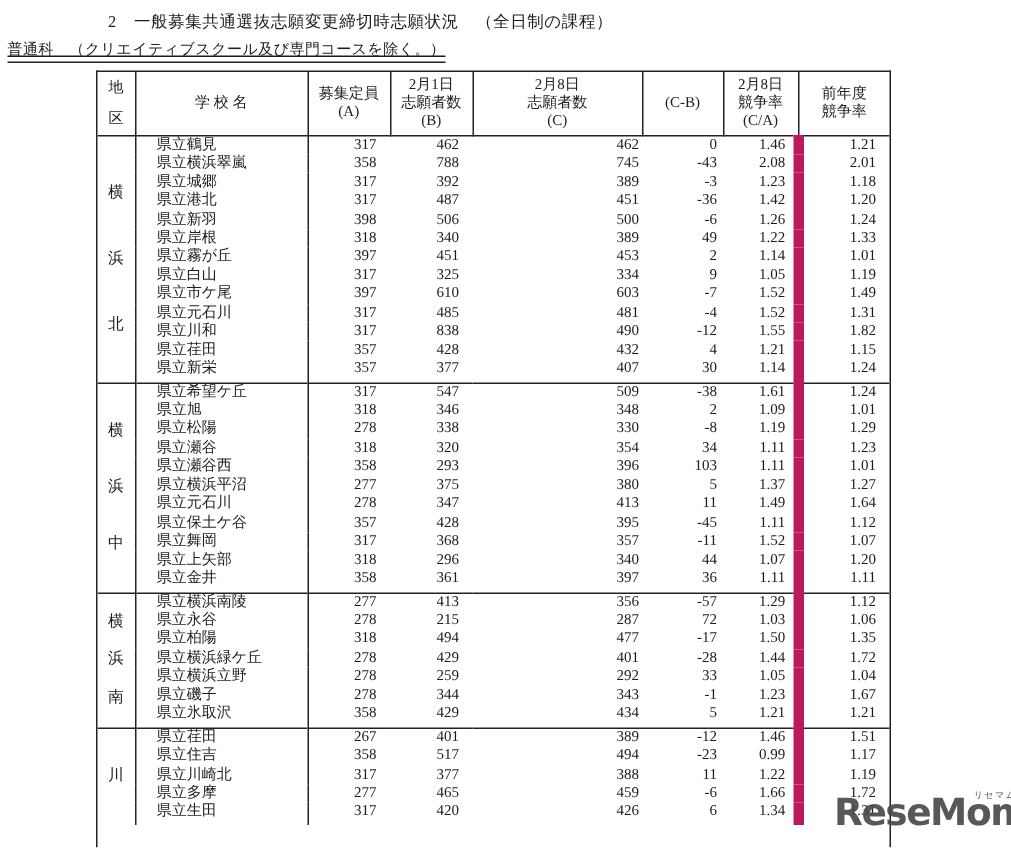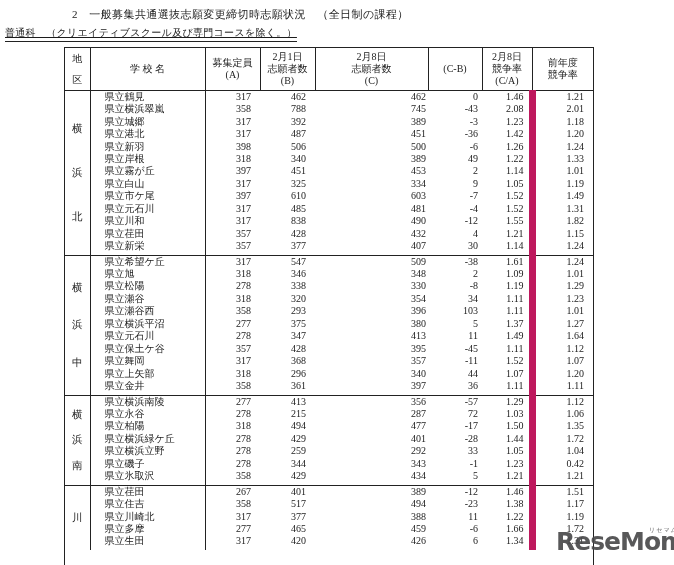--- a/index.html
+++ b/index.html
@@ -389,21 +389,21 @@
             <td class="col-num col-r">1.05</td>
             <td class="col-num col-p">1.04</td>
           </tr>
           <tr>
             <td class="col-school">県立磯子</td>
             <td class="col-num col-a">278</td>
             <td class="col-num col-b">344</td>
             <td class="col-num col-c">343</td>
             <td class="col-num col-d">-1</td>
             <td class="col-num col-r">1.23</td>
-            <td class="col-num col-p">0.42</td>
+            <td class="col-num col-p">1.67</td>
           </tr>
           <tr>
             <td class="col-school last">県立氷取沢</td>
             <td class="col-num col-a last">358</td>
             <td class="col-num col-b last">429</td>
             <td class="col-num col-c last">434</td>
             <td class="col-num col-d last">5</td>
             <td class="col-num col-r last">1.21</td>
             <td class="col-num col-p last">1.21</td>
           </tr>
@@ -422,21 +422,21 @@
             <td class="col-num col-d first">-12</td>
             <td class="col-num col-r first">1.46</td>
             <td class="col-num col-p first">1.51</td>
           </tr>
           <tr>
             <td class="col-school">県立住吉</td>
             <td class="col-num col-a">358</td>
             <td class="col-num col-b">517</td>
             <td class="col-num col-c">494</td>
             <td class="col-num col-d">-23</td>
-            <td class="col-num col-r">1.38</td>
+            <td class="col-num col-r">0.99</td>
             <td class="col-num col-p">1.17</td>
           </tr>
           <tr>
             <td class="col-school">県立川崎北</td>
             <td class="col-num col-a">317</td>
             <td class="col-num col-b">377</td>
             <td class="col-num col-c">388</td>
             <td class="col-num col-d">11</td>
             <td class="col-num col-r">1.22</td>
             <td class="col-num col-p">1.19</td>

